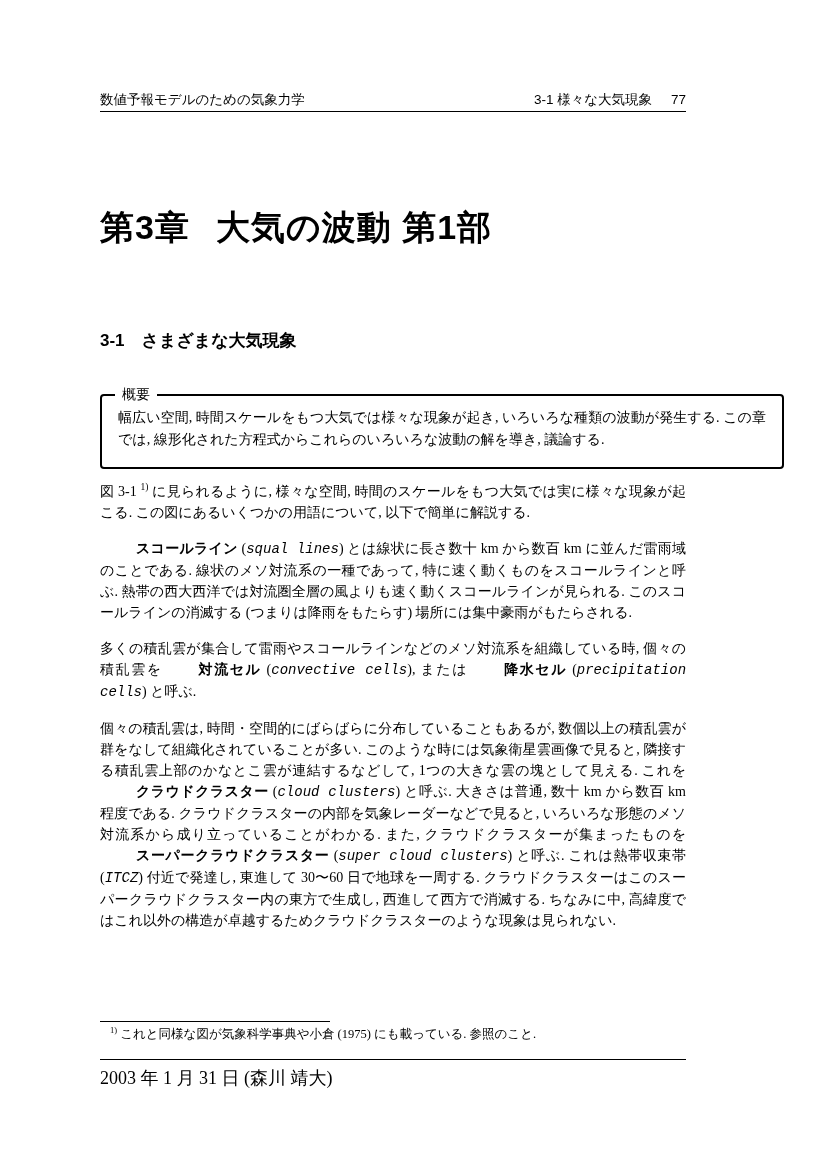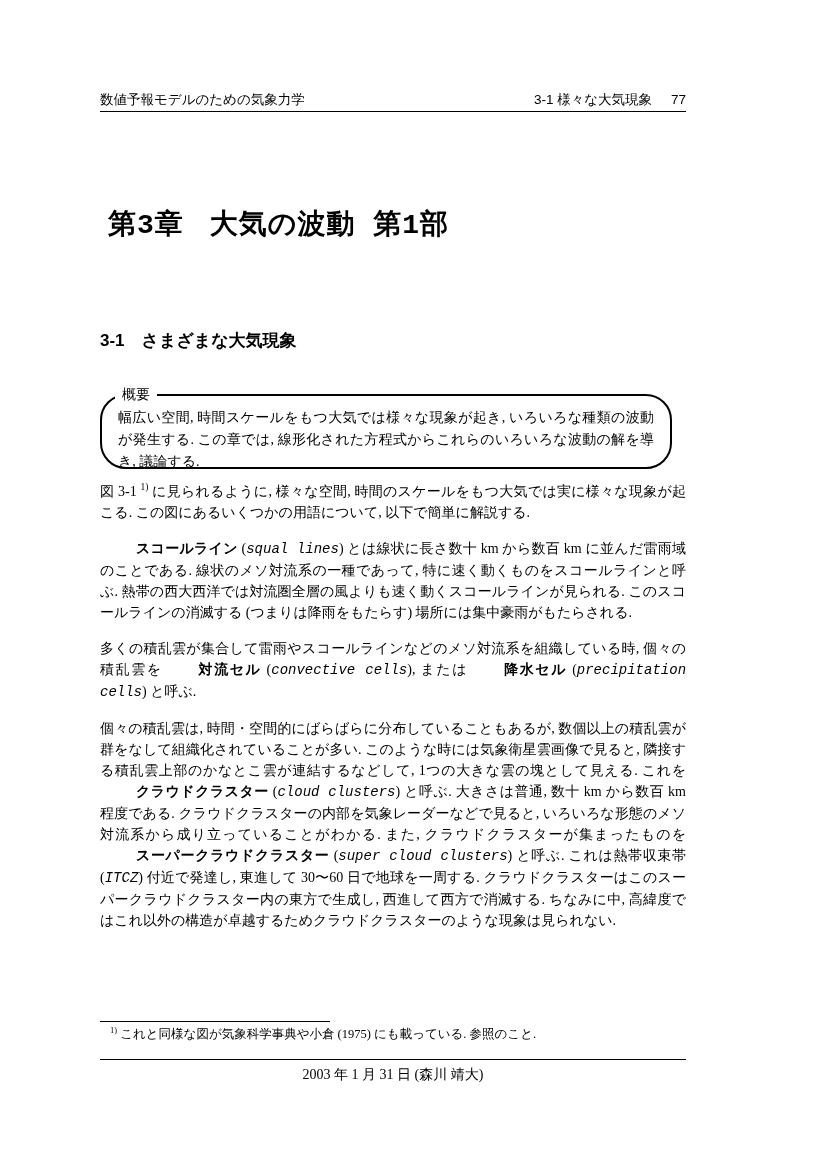--- a/index.html
+++ b/index.html
@@ -26,38 +26,37 @@
   .header-right { display: flex; gap: 19px; align-items: baseline; }
   .header-rule {
     position: absolute; top: 111px; left: 100px; width: 586px; height: 1px;
     background: #000;
   }
 
   
   .chapter-title {
     position: absolute; top: 205px; left: 100px; width: 680px;
     display: flex; gap: 26px; align-items: baseline;
-    font-family: Liberation Mono, monospace;
-    font-weight: bold; font-size: 28px; letter-spacing: 1px;
+    font-family: Liberation Sans, sans-serif;
+    font-weight: bold; font-size: 34px; letter-spacing: 1px;
     white-space: nowrap;
-    margin-left: 8px;
   }
   .section-heading {
     position: absolute; top: 329px; left: 100px; width: 586px;
     display: flex; gap: 17px; align-items: baseline;
     font-family: "Liberation Sans", sans-serif;
     font-weight: bold; font-size: 17px;
     white-space: nowrap;
   }
 
   
   .overview-box {
-    position: absolute; top: 394px; left: 100px; width: 572px; height: 75px;
+    position: absolute; top: 394px; left: 100px; width: 684px; height: 75px;
     box-sizing: border-box;
-    border: 2px solid #000; border-radius: 26px;
+    border: 2px solid #000; border-radius: 4px;
     background: #fff;
   }
   .overview-label {
     position: absolute; top: -10px; left: 13px;
     background: #fff; padding: 0 7px;
     font-size: 14px; line-height: 18px;
     font-family: "Liberation Serif", serif;
   }
   .overview-body {
     padding: 11px 16px 0 16px;
@@ -87,21 +86,21 @@
     padding-left: 0; text-indent: 10px;
   }
 
   
   .footer-rule {
     position: absolute; top: 1059px; left: 100px; width: 586px; height: 1px;
     background: #000;
   }
   .footer {
     position: absolute; top: 1066px; left: 100px; width: 586px;
-    text-align: center; font-size: 14px;
+    text-align: left; font-size: 18px;
   }
 </style>
 </head>
 <body>
 
 <div class="page">
 
   <div class="header">
     <span>数値予報モデルのための気象力学</span>
     <span class="header-right">

